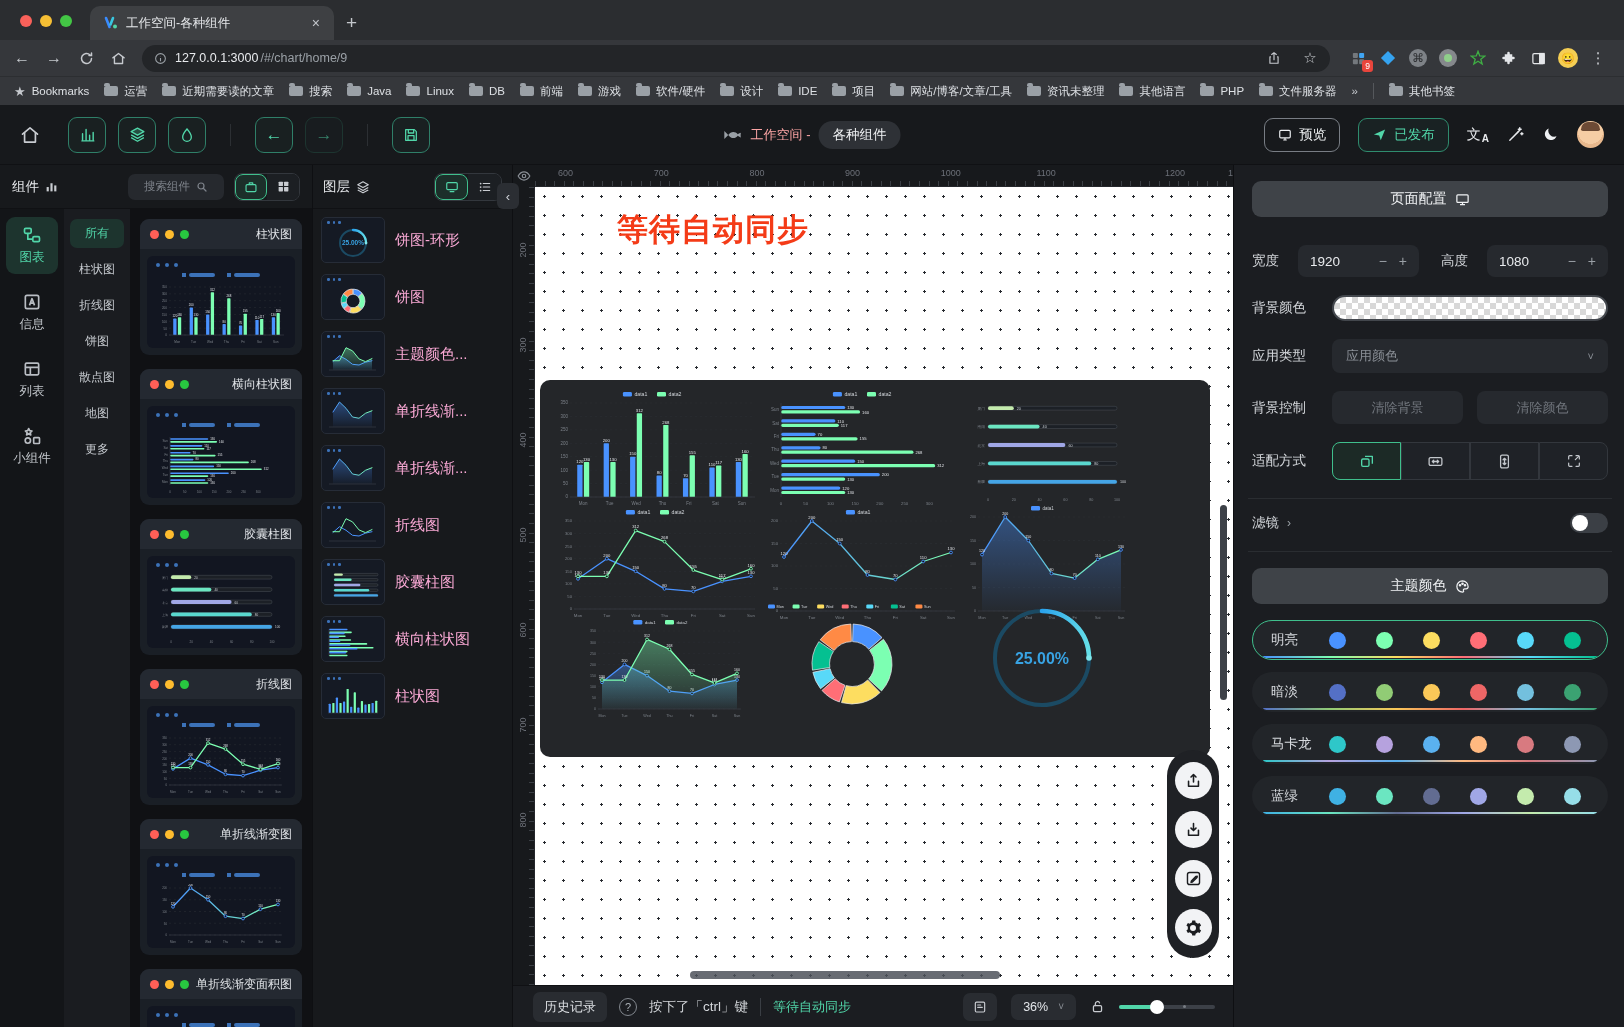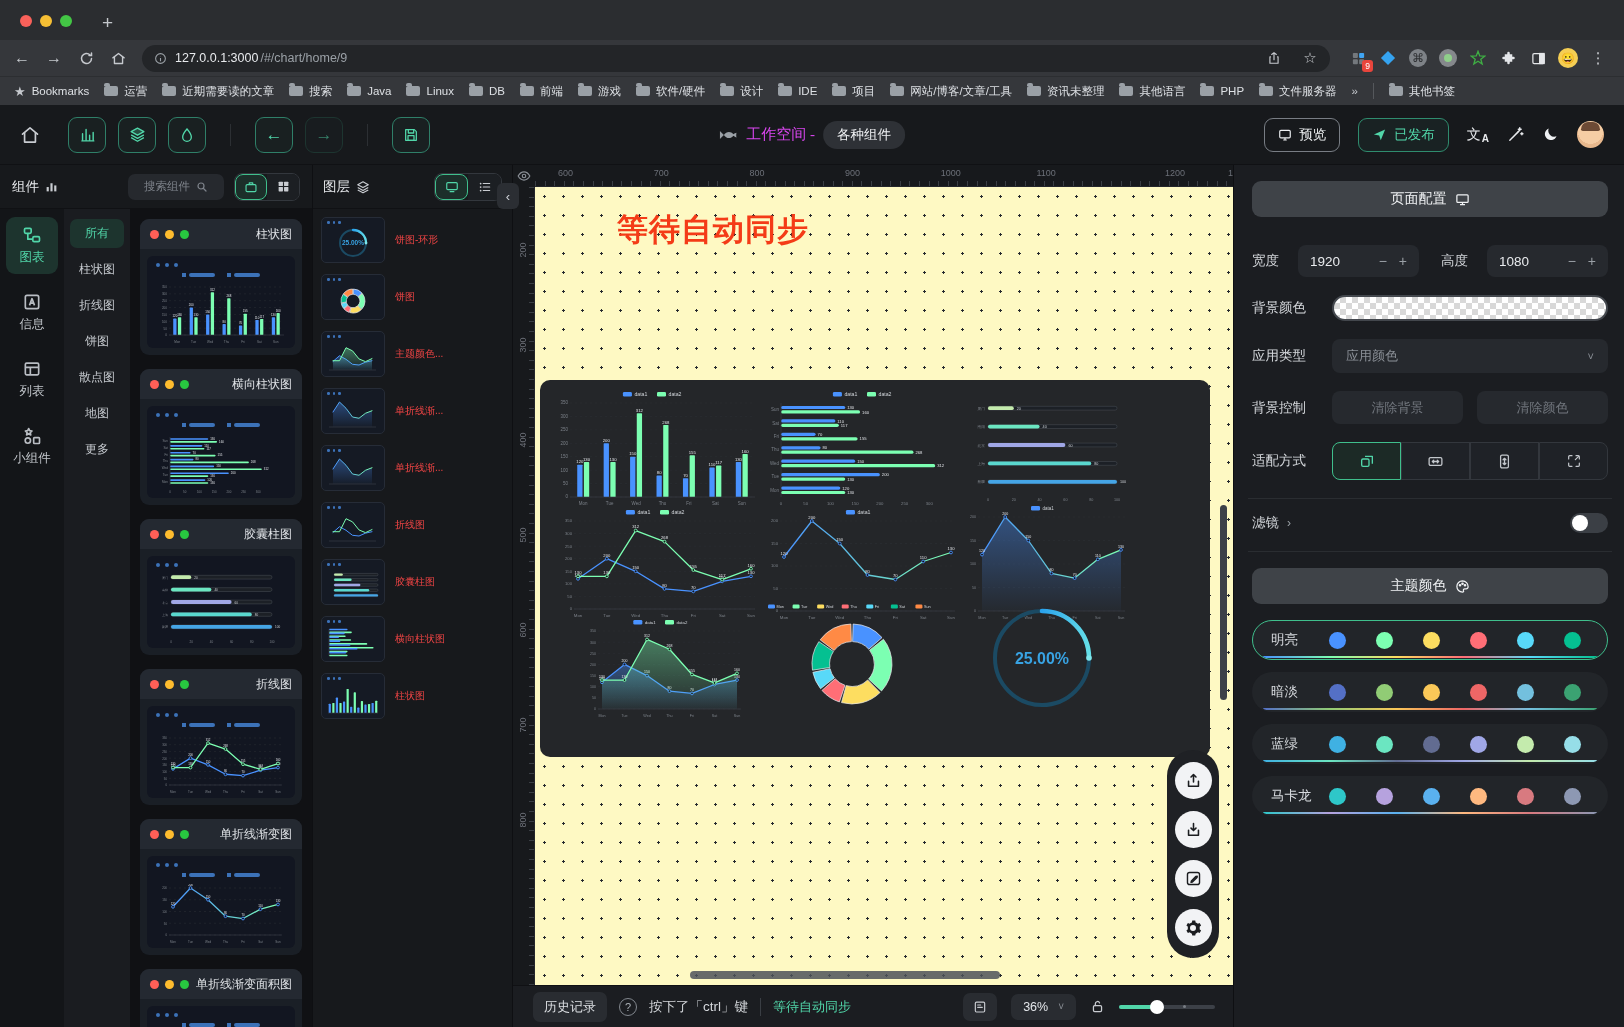--- a/index.html
+++ b/index.html
@@ -34,21 +34,21 @@
 .folder:before{content:"";position:absolute;top:-3px;left:0;width:6px;height:3px;background:#9aa0a6;border-radius:2px 2px 0 0;}
 .bmstar{color:#c6c9ce;font-size:13px;}
 .divbar{width:1px;height:16px;background:#55585c;}
 
 .apptoolbar{height:60px;background:#17191c;display:flex;align-items:center;padding:0 20px;position:relative;border-bottom:1px solid #101114;}
 .tgroup{display:flex;align-items:center;gap:12px;}
 .tbtn{width:38px;height:36px;border:1px solid #2f7f68;border-radius:9px;display:flex;align-items:center;justify-content:center;background:rgba(81,214,169,0.04);}
 .tbtn.dim{border-color:#234c41;opacity:.55;}
 .tsep{width:1px;height:22px;background:#2c2f33;margin:0 12px;}
 .center-title{position:absolute;left:50%;transform:translateX(-50%);display:flex;align-items:center;gap:8px;}
-.ws-prefix{color:#d946ef;font-size:15px;font-family:Liberation Serif, serif;}
+.ws-prefix{color:#fca5a5;font-size:13px;}
 .ws-pill{background:#2e3136;border-radius:14px;padding:5px 14px;font-size:13.5px;color:#f0f2f4;}
 .toolbar-right{margin-left:auto;display:flex;align-items:center;gap:18px;}
 .btn-preview{display:flex;align-items:center;gap:7px;border:1px solid #787d84;border-radius:9px;padding:7px 13px;font-size:13.5px;color:#eef0f2;background:transparent;}
 .btn-publish{display:flex;align-items:center;gap:7px;border:1px solid #2f8c6e;border-radius:9px;padding:7px 13px;font-size:13.5px;color:#51d6a9;background:rgba(81,214,169,0.05);}
 .lang-ic{color:#e8eaed;font-size:14px;display:flex;align-items:flex-end;}
 .lang-ic b{font-size:10px;font-weight:700;margin-left:1px;}
 .avatar{width:27px;height:27px;border-radius:50%;background:radial-gradient(circle at 50% 38%,#f6cda4 58%,#e8b88d 59%);position:relative;overflow:hidden;}
 .avatar:before{content:"";position:absolute;top:1px;left:4px;right:4px;height:9px;border-radius:8px 8px 2px 2px;background:#6c4a35;}
 
 .main{position:relative;display:flex;height:862px;}
@@ -88,24 +88,24 @@
 .lp-title{font-size:13.5px;display:flex;align-items:center;gap:6px;}
 .lp-toggles{margin-left:auto;display:flex;border:1px solid #33373d;border-radius:8px;overflow:hidden;}
 .lp-toggle{width:33px;height:26px;display:flex;align-items:center;justify-content:center;background:#1c1f23;}
 .lp-toggle.on{background:#1c2f2a;outline:1px solid #3fbf8c;outline-offset:-1px;border-radius:8px;}
 .lp-list{flex:1;padding:8px 8px;display:flex;flex-direction:column;gap:11px;overflow:hidden;}
 .litem{display:flex;align-items:center;gap:10px;}
 .lthumb{position:relative;width:64px;height:46px;background:#151a24;border:1px solid #262c37;border-radius:5px;flex:0 0 auto;}
 .ldots{position:absolute;top:3px;left:5px;display:flex;gap:3px;}
 .ldots i{width:2.5px;height:2.5px;border-radius:50%;background:#3c72b8;}
 .lchart{position:absolute;left:3px;right:3px;top:9px;bottom:3px;}
-.llabel{font-size:10px;color:#ef4444;white-space:nowrap;}
+.llabel{font-size:15px;color:#f9a8d4;white-space:nowrap;}
 .collapse-tab{position:absolute;left:497px;top:18px;width:22px;height:26px;background:#2b2e33;border-radius:6px;display:flex;align-items:center;justify-content:center;color:#d2d5da;font-size:13px;z-index:5;}
 
-.canvas{flex:1;position:relative;background:#fef9c3;overflow:hidden;}
+.canvas{flex:1;position:relative;background:#ffffff;overflow:hidden;}
 .ruler-corner{position:absolute;top:0;left:0;width:22px;height:22px;background:#17191c;z-index:3;display:flex;align-items:center;justify-content:center;}
 .hruler{position:absolute;top:0;left:22px;right:0;height:22px;background:#17191c;border-bottom:1px solid #24262b;background-image:repeating-linear-gradient(90deg,#3a3e44 0 1px,transparent 1px 9.6px);background-size:100% 6px;background-position:0 16px;background-repeat:no-repeat;}
 .hrnum{position:absolute;top:3px;font-size:9px;color:#6c7078;}
 .vruler{position:absolute;top:22px;left:0;bottom:0;width:22px;background:#17191c;border-right:1px solid #24262b;background-image:repeating-linear-gradient(180deg,#3a3e44 0 1px,transparent 1px 9.6px);background-size:6px 100%;background-position:16px 0;background-repeat:no-repeat;}
 .vrnum{position:absolute;left:2px;font-size:9px;color:#6c7078;transform:rotate(-90deg);transform-origin:center;}
 .canvas-grid{position:absolute;top:22px;left:22px;right:0;bottom:42px;background-image:radial-gradient(circle,#26292e 1px,transparent 1.2px);background-size:19px 19px;}
 .bigtitle{position:absolute;left:104px;top:44px;font-size:31px;font-weight:700;color:#f43b17;letter-spacing:1px;z-index:2;}
 .board{position:absolute;left:27px;top:215px;width:670px;height:377px;background:#242629;border-radius:10px;z-index:2;}
 .chart{position:absolute;}
 .fabstack{position:absolute;right:14px;top:585px;width:52px;background:#1f2125;border-radius:28px;padding:12px 0;display:flex;flex-direction:column;align-items:center;gap:12px;z-index:4;}
@@ -165,20 +165,31 @@
 </head>
 <body>
 
 <div class="screen">
 
   <div class="titlebar">
     <div class="lights">
       <span class="light" style="background:#f9615a"></span>
       <span class="light" style="background:#f6bf34"></span>
       <span class="light" style="background:#43c645"></span>
+    </div>
+    <div class="tab">
+      <span style="display:flex">
+        <svg width="14" height="14" viewBox="0 0 14 14">
+            <path d="M2 2 L5.5 11" stroke="#3a8cff" stroke-width="2.6" stroke-linecap="round"></path>
+            <path d="M9 2 L6.5 8.5" stroke="#39c6e0" stroke-width="2.6" stroke-linecap="round"></path>
+            <circle cx="11" cy="10.5" r="2" fill="#51d6a9"></circle>
+          </svg>
+      </span>
+      <span class="tab-title">工作空间-各种组件</span>
+      <span class="tab-close">×</span>
     </div>
     <span class="newtab">+</span>
   </div>
 
   <div class="navbar">
     <span class="nbtn">←</span>
     <span class="nbtn">→</span>
     <span class="nbtn">
       <svg width="15" height="15" viewBox="0 0 24 24" fill="none" stroke="#c6c9ce" stroke-width="2.4" stroke-linecap="round">
           <path d="M20 12a8 8 0 1 1-2.3-5.6"></path>
@@ -1712,39 +1723,39 @@
               <span class="tdot" style="background:#5470c6"></span>
               <span class="tdot" style="background:#91cc75"></span>
               <span class="tdot" style="background:#fac858"></span>
               <span class="tdot" style="background:#ee6666"></span>
               <span class="tdot" style="background:#73c0de"></span>
               <span class="tdot" style="background:#3ba272"></span>
             </span>
             <span class="tunder" style="background:linear-gradient(90deg,#5470c6,#91cc75,#fac858,#ee6666,#73c0de,#3ba272)"></span>
           </div>
           <div class="trow">
+            <span class="tname">马卡龙</span>
+            <span class="tdots">
+              <span class="tdot" style="background:#2ec7c9"></span>
+              <span class="tdot" style="background:#b6a2de"></span>
+              <span class="tdot" style="background:#5ab1ef"></span>
+              <span class="tdot" style="background:#ffb980"></span>
+              <span class="tdot" style="background:#d87a80"></span>
+              <span class="tdot" style="background:#8d98b3"></span>
+            </span>
+            <span class="tunder" style="background:linear-gradient(90deg,#2ec7c9,#b6a2de,#5ab1ef,#ffb980,#d87a80,#8d98b3)"></span>
+          </div>
+          <div class="trow">
             <span class="tname">蓝绿</span>
             <span class="tdots">
               <span class="tdot" style="background:#3fb1e3"></span>
               <span class="tdot" style="background:#6be6c1"></span>
               <span class="tdot" style="background:#626c91"></span>
               <span class="tdot" style="background:#a0a7e6"></span>
               <span class="tdot" style="background:#c4ebad"></span>
               <span class="tdot" style="background:#96dee8"></span>
             </span>
             <span class="tunder" style="background:linear-gradient(90deg,#3fb1e3,#6be6c1,#626c91,#a0a7e6,#c4ebad,#96dee8)"></span>
           </div>
-          <div class="trow">
-            <span class="tname">马卡龙</span>
-            <span class="tdots">
-              <span class="tdot" style="background:#2ec7c9"></span>
-              <span class="tdot" style="background:#b6a2de"></span>
-              <span class="tdot" style="background:#5ab1ef"></span>
-              <span class="tdot" style="background:#ffb980"></span>
-              <span class="tdot" style="background:#d87a80"></span>
-              <span class="tdot" style="background:#8d98b3"></span>
-            </span>
-            <span class="tunder" style="background:linear-gradient(90deg,#2ec7c9,#b6a2de,#5ab1ef,#ffb980,#d87a80,#8d98b3)"></span>
-          </div>
         </div>
     </div>
   </div>
 </div>
 
 </body></html>

